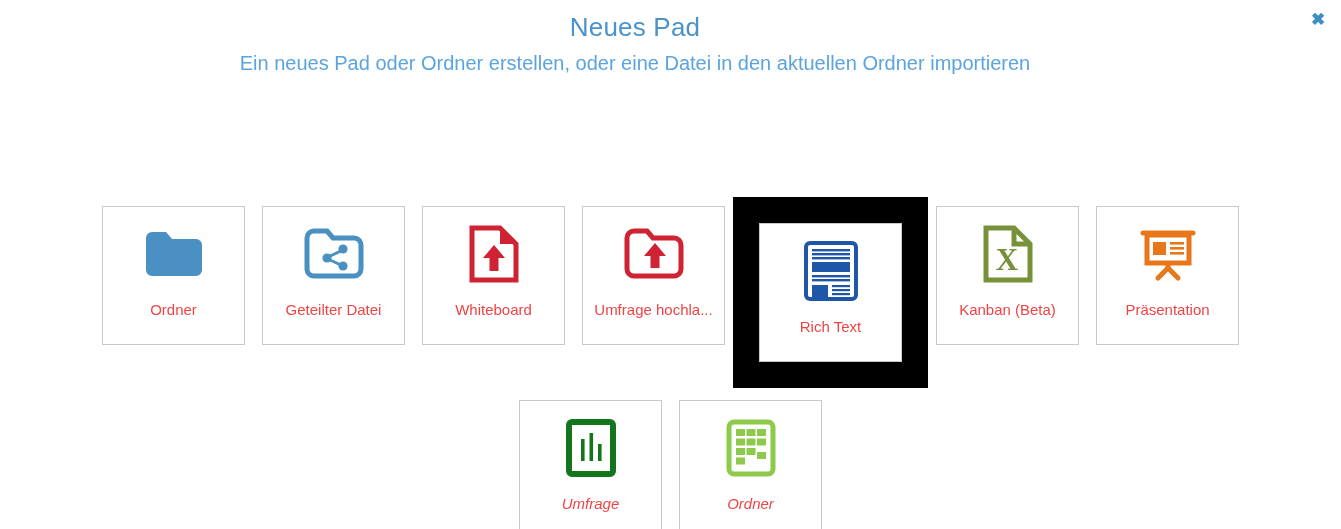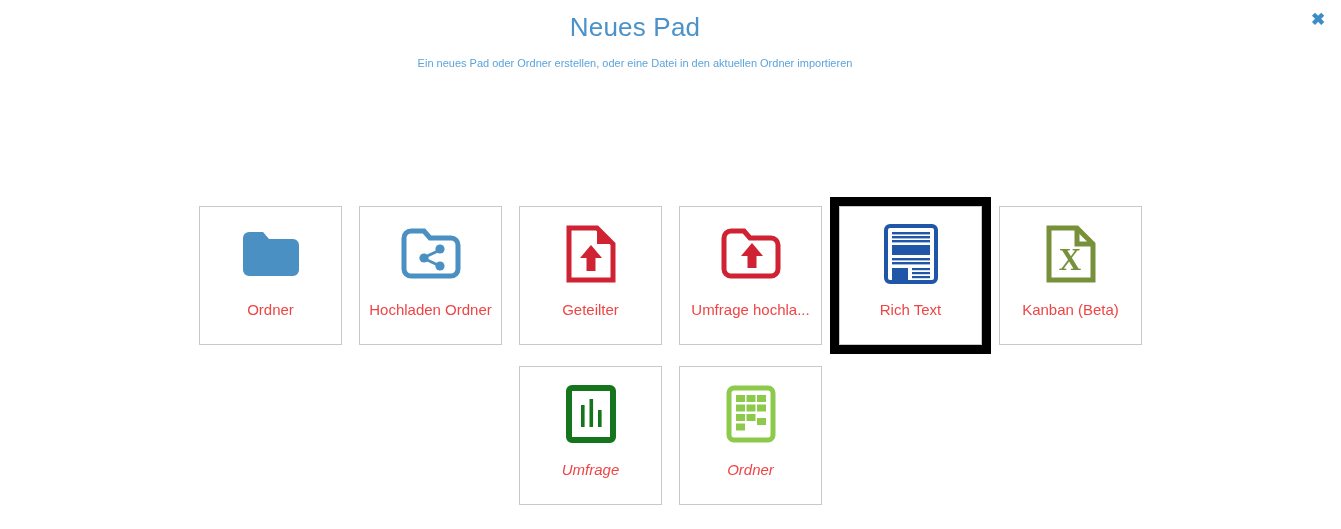--- a/index.html
+++ b/index.html
@@ -28,21 +28,21 @@
     padding-top: 11px;
     font-size: 26px;
     font-weight: 400;
     color: #4a92c9;
     letter-spacing: 0.2px;
     line-height: 32px;
   }
   .dialog-subtitle {
     margin: 0;
     padding-top: 10px;
-    font-size: 11px;
+    font-size: 20px;
     font-weight: 400;
     color: #5ba4dd;
     line-height: 20px;
   }
   .close-button {
     position: absolute;
     top: 9px;
     right: 12px;
     width: 22px;
     height: 22px;
@@ -104,21 +104,21 @@
     padding: 0 4px;
     box-sizing: border-box;
   }
 
   
   .tile-holder {
     display: inline-block;
     position: relative;
   }
   .tile-holder.selected {
-    padding: 9px;
+    padding: 26px;
     margin: -9px;
     background: #000000;
   }
   .tile-holder.selected .tile {
     border-color: #c9c9c9;
   }
 
   svg { display: block; }
 </style>
 </head>
@@ -147,33 +147,33 @@
           <div class="icon-wrap">
             <svg width="62" height="52" viewBox="0 0 62 52">
       <path d="M4 10 a7 7 0 0 1 7-7 h13 l6 7 h21 a7 7 0 0 1 7 7 v24 a7 7 0 0 1-7 7 H11 a7 7 0 0 1-7-7 Z" fill="none" stroke="#4a90c2" stroke-width="5"></path>
       <circle cx="40" cy="21" r="4.6" fill="#4a90c2"></circle>
       <circle cx="40" cy="38" r="4.6" fill="#4a90c2"></circle>
       <circle cx="24" cy="30" r="4.6" fill="#4a90c2"></circle>
       <line x1="25" y1="29" x2="40" y2="22" stroke="#4a90c2" stroke-width="3"></line>
       <line x1="25" y1="31" x2="40" y2="38" stroke="#4a90c2" stroke-width="3"></line>
     </svg>
           </div>
-          <div class="tile-label">Hochladen Ordner</div>
+          <div class="tile-label">Geteilter Datei</div>
         </div>
       </div>
       <div class="tile-holder">
         <div class="tile">
           <div class="icon-wrap">
             <svg width="54" height="58" viewBox="0 0 54 58">
       <path d="M5 3 h28 l16 16 v36 H5 Z" fill="none" stroke="#cf2233" stroke-width="5"></path>
       <path d="M33 3 l16 16 h-16 Z" fill="#cf2233"></path>
       <path d="M27 20 l11 13 h-6.5 v13 h-9 V33 H16 Z" fill="#cf2233"></path>
     </svg>
           </div>
-          <div class="tile-label">Geteilter</div>
+          <div class="tile-label">Whiteboard</div>
         </div>
       </div>
       <div class="tile-holder">
         <div class="tile">
           <div class="icon-wrap">
             <svg width="62" height="52" viewBox="0 0 62 52">
       <path d="M4 10 a7 7 0 0 1 7-7 h13 l6 7 h21 a7 7 0 0 1 7 7 v24 a7 7 0 0 1-7 7 H11 a7 7 0 0 1-7-7 Z" fill="none" stroke="#cf2233" stroke-width="5"></path>
       <path d="M32 15 l11 13 h-6.5 v12 h-9 V28 H21 Z" fill="#cf2233"></path>
     </svg>
           </div>
@@ -207,20 +207,40 @@
           <div class="icon-wrap">
             <svg width="54" height="58" viewBox="0 0 54 58">
       <path d="M5 3 h28 l16 16 v36 H5 Z" fill="none" stroke="#76913a" stroke-width="5"></path>
       <path d="M33 3 v16 h16" fill="none" stroke="#76913a" stroke-width="5"></path>
       <text x="26" y="45" font-family="'Liberation Serif',serif" font-size="31" font-weight="bold" fill="#76913a" text-anchor="middle">X</text>
     </svg>
           </div>
           <div class="tile-label">Kanban (Beta)</div>
         </div>
       </div>
+      <div class="tile-holder">
+        <div class="tile">
+          <div class="icon-wrap">
+            <svg width="62" height="56" viewBox="0 0 62 56">
+      <line x1="6" y1="7" x2="56" y2="7" stroke="#e8761b" stroke-width="5" stroke-linecap="round"></line>
+      <rect x="10" y="9" width="42" height="28" fill="none" stroke="#e8761b" stroke-width="5"></rect>
+      <rect x="16" y="16" width="13" height="13" fill="#e8761b"></rect>
+      <g fill="#e8761b">
+        <rect x="33" y="16" width="14" height="2.6"></rect>
+        <rect x="33" y="21" width="14" height="2.6"></rect>
+        <rect x="33" y="26" width="14" height="2.6"></rect>
+      </g>
+      <line x1="31" y1="37" x2="31" y2="43" stroke="#e8761b" stroke-width="5"></line>
+      <line x1="31" y1="42" x2="21" y2="52" stroke="#e8761b" stroke-width="5" stroke-linecap="round"></line>
+      <line x1="31" y1="42" x2="41" y2="52" stroke="#e8761b" stroke-width="5" stroke-linecap="round"></line>
+    </svg>
+          </div>
+          <div class="tile-label">Präsentation</div>
+        </div>
+      </div>
     </div>
   <div class="tile-row row-two" id="row-2">
       <div class="tile-holder">
         <div class="tile">
           <div class="icon-wrap">
             <svg width="50" height="58" viewBox="0 0 50 58">
       <rect x="3" y="3" width="44" height="52" rx="3" fill="none" stroke="#15751c" stroke-width="6"></rect>
       <rect x="15" y="20" width="3.6" height="22" fill="#15751c"></rect>
       <rect x="23.5" y="14" width="3.6" height="28" fill="#15751c"></rect>
       <rect x="32" y="25" width="3.6" height="17" fill="#15751c"></rect>

